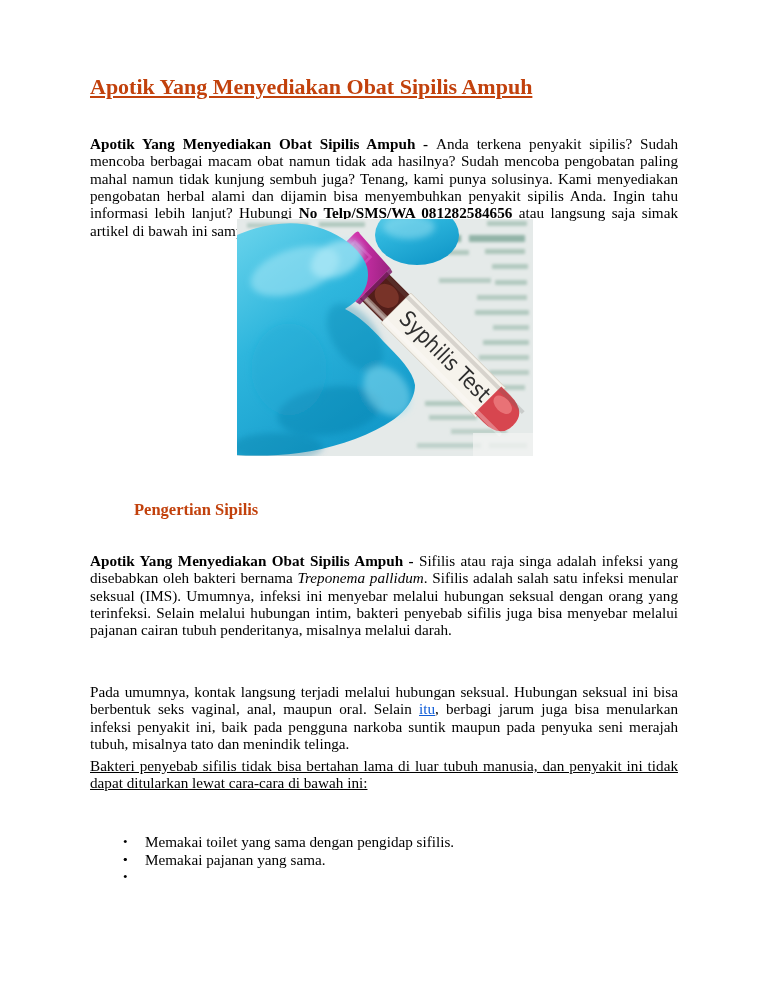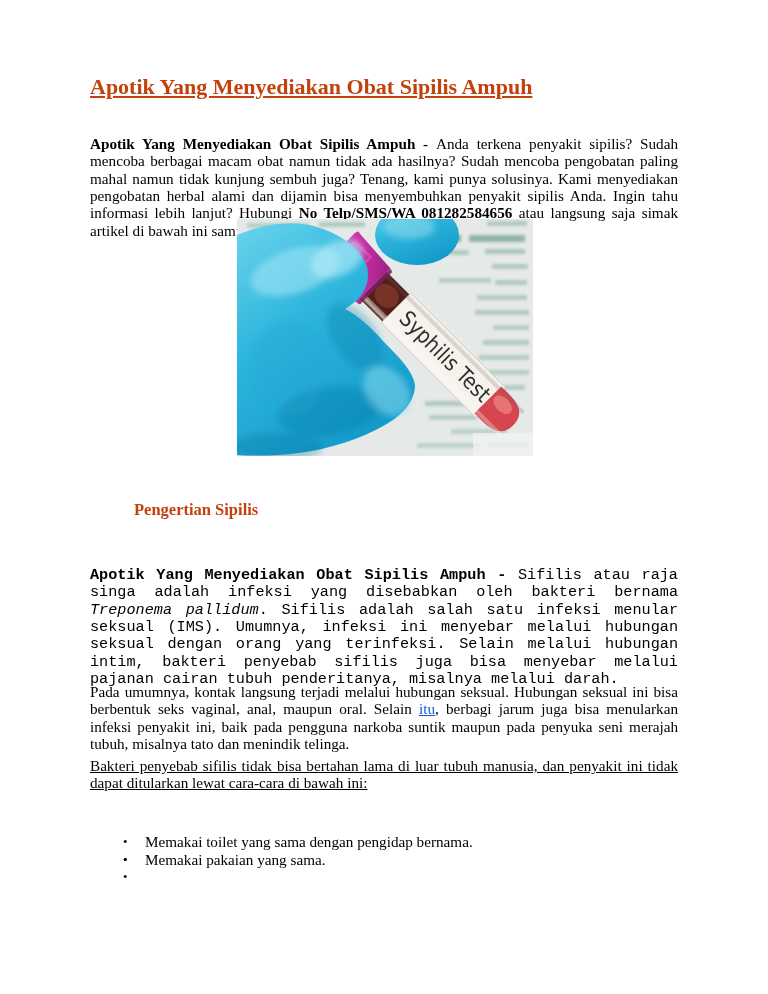--- a/index.html
+++ b/index.html
@@ -12,21 +12,21 @@
   .doc-title {
     left:90px; top:77px; width:588px;
     font-size:22px; font-weight:bold; line-height:20px;
     color:#c2410c; text-decoration:underline; cursor:pointer;
   }
   .para {
     left:90px; width:588px; text-align:justify;
     font-size:15.2px; line-height:17.3px;
   }
   .p1 { top:120px; }
-  .p2 { top:552px;font-family:Liberation Mono, monospace; }
+  .p2 { top:537px; }
   .p3 { top:668px; }
   .p4 { top:742px; text-decoration:underline; }
   .section-heading {
     left:90px; top:486px; font-size:16.5px; font-weight:bold; line-height:19px; color:#c2410c;margin-left:44px;
   }
   .b { font-weight:bold; }
   .i { font-style:italic; }
   .inline-link { color:#0d5bd7; text-decoration:underline; cursor:pointer; }
   .photo-wrap { left:237px; top:219px; width:296px; height:237px; }
   .photo-wrap svg { display:block; }
@@ -154,27 +154,27 @@
 
   <p class="abs para p2"><span class="b">Apotik Yang Menyediakan Obat Sipilis Ampuh - </span><span>Sifilis atau raja singa adalah infeksi yang disebabkan oleh bakteri bernama </span><span class="i">Treponema pallidum</span><span>. Sifilis adalah salah satu infeksi menular seksual (IMS). Umumnya, infeksi ini menyebar melalui hubungan seksual dengan orang yang terinfeksi. Selain melalui hubungan intim, bakteri penyebab sifilis juga bisa menyebar melalui pajanan cairan tubuh penderitanya, misalnya melalui darah.</span></p>
 
   <p class="abs para p3"><span>Pada umumnya, kontak langsung terjadi melalui hubungan seksual. Hubungan seksual ini bisa berbentuk seks vaginal, anal, maupun oral. Selain </span><span class="inline-link">itu</span><span>, berbagi jarum juga bisa menularkan infeksi penyakit ini, baik pada pengguna narkoba suntik maupun pada penyuka seni merajah tubuh, misalnya tato dan menindik telinga.</span></p>
 
   <p class="abs para p4">Bakteri penyebab sifilis tidak bisa bertahan lama di luar tubuh manusia, dan penyakit ini tidak dapat ditularkan lewat cara-cara di bawah ini:</p>
 
   <div class="abs bullet-list">
     <div class="bullet-item">
       <span class="bullet-dot">•</span>
-      <span>Memakai toilet yang sama dengan pengidap bernama.</span>
+      <span>Memakai toilet yang sama dengan pengidap sifilis.</span>
     </div>
     <div class="bullet-item">
       <span class="bullet-dot">•</span>
     </div>
     <div class="bullet-item">
       <span class="bullet-dot">•</span>
-      <span>Memakai pakaian yang sama.</span>
+      <span>Memakai pajanan yang sama.</span>
     </div>
     <div class="bullet-item">
       <span class="bullet-dot">•</span>
     </div>
   </div>
 
 </div>
 
 </body></html>

